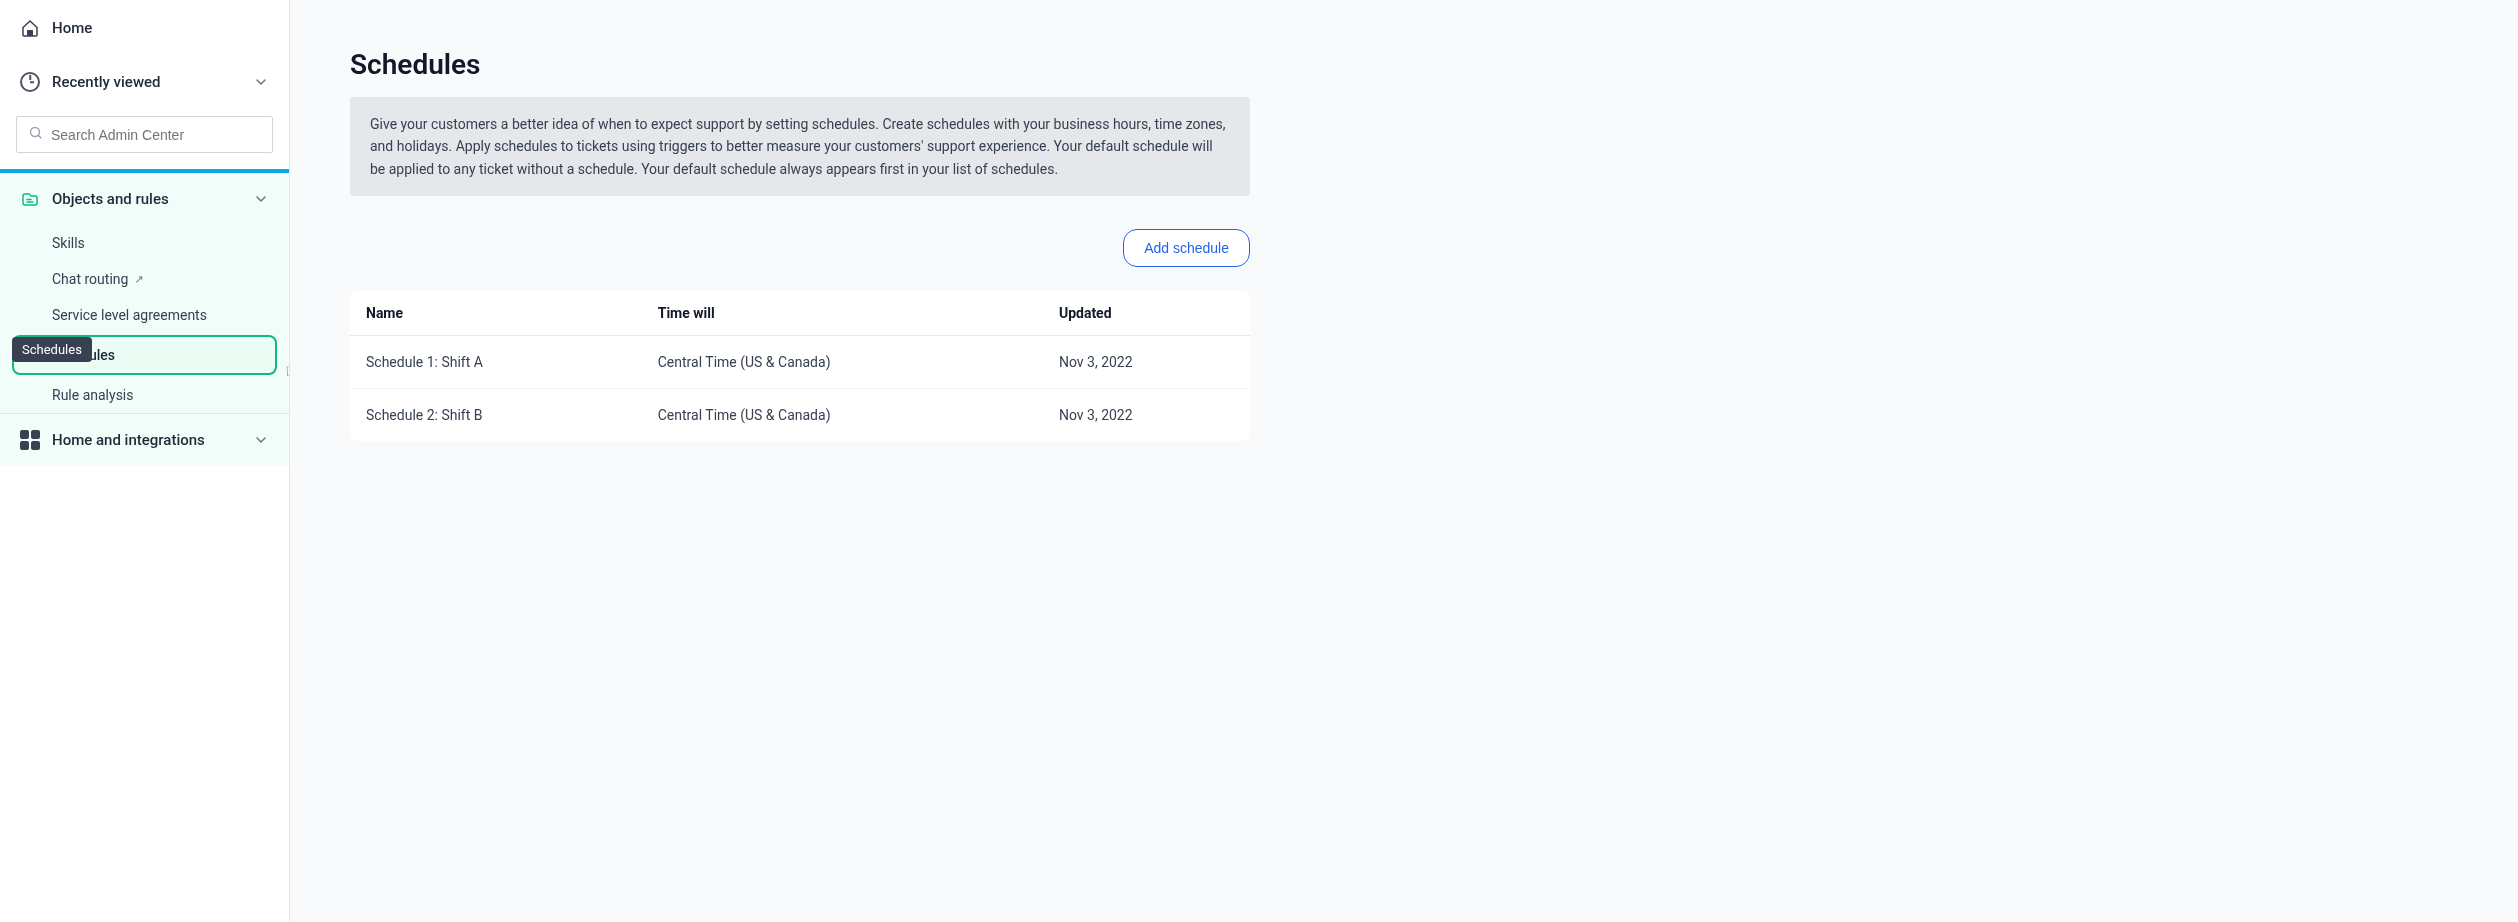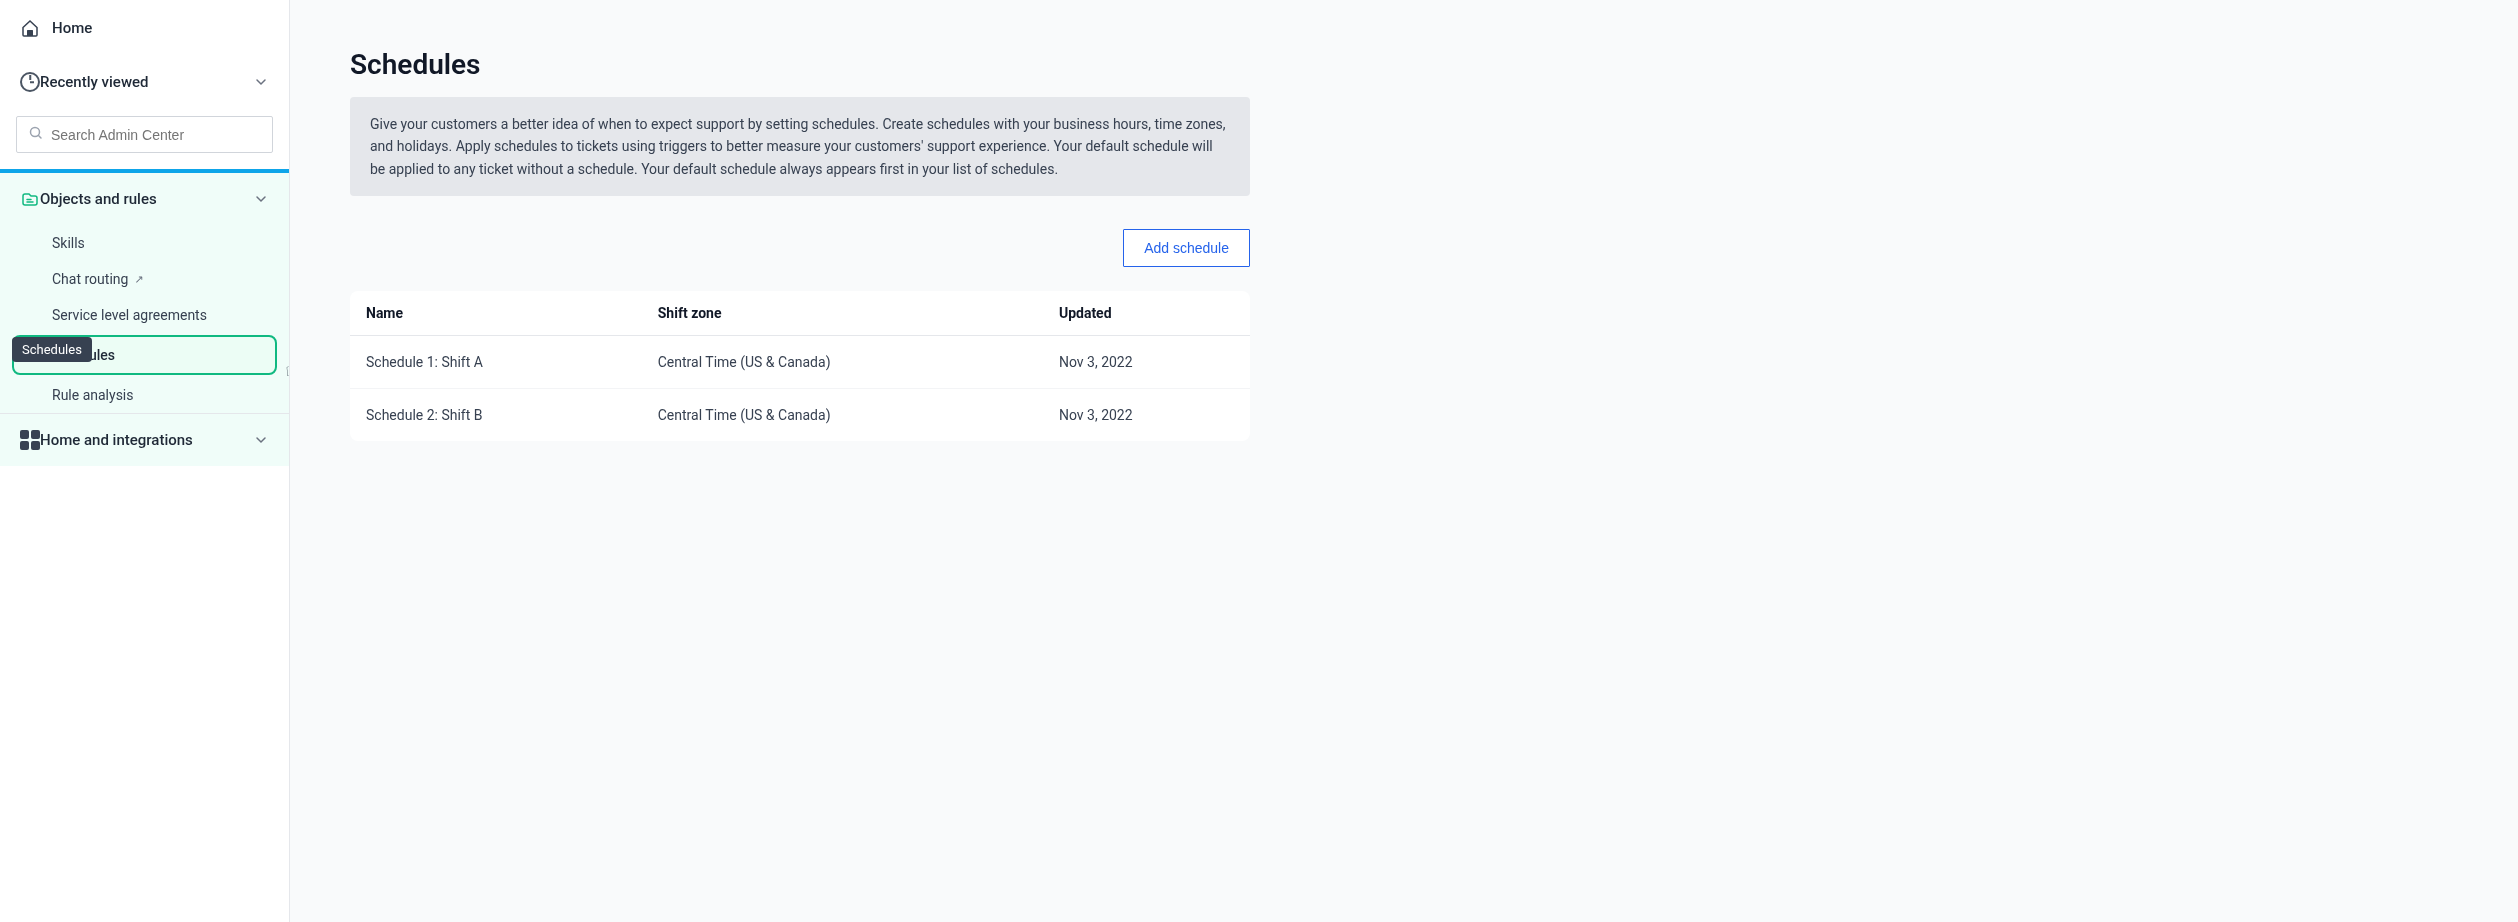--- a/index.html
+++ b/index.html
@@ -40,20 +40,21 @@
       justify-content: space-between;
       padding: 16px 20px;
       cursor: pointer;
       font-size: 15px;
       font-weight: 500;
       color: #1f2937;
     }
     .sidebar-section-header .left {
       display: flex;
       align-items: center;
+      gap: 12px;
     }
 
     .search-box {
       margin: 8px 16px 16px;
       display: flex;
       align-items: center;
       gap: 8px;
       border: 1px solid #d1d5db;
       border-radius: 2px;
       padding: 8px 12px;
@@ -143,21 +144,21 @@
       max-width: 900px;
     }
 
     .add-schedule-btn {
       border: 1.5px solid #2563eb;
       background: white;
       color: #2563eb;
       font-size: 14px;
       font-weight: 500;
       padding: 10px 20px;
-      border-radius: 1px;
+      border-radius: 14px;
       cursor: pointer;
     }
 
     .schedules-table {
       width: 100%;
       max-width: 900px;
       border-collapse: collapse;
       background: white;
       border-radius: 8px;
     }
@@ -378,21 +379,21 @@
   <p class="page-description">Give your customers a better idea of when to expect support by setting schedules. Create schedules with your business hours, time zones, and holidays. Apply schedules to tickets using triggers to better measure your customers' support experience. Your default schedule will be applied to any ticket without a schedule. Your default schedule always appears first in your list of schedules.</p>
 
   <div class="toolbar-row">
     <button class="add-schedule-btn">Add schedule</button>
   </div>
 
   <table class="schedules-table">
     <thead>
       <tr class="table-header-row">
         <th>Name</th>
-        <th>Shift zone</th>
+        <th>Time will</th>
         <th>Updated</th>
       </tr>
     </thead>
     <tbody id="schedules-tbody">
     <tr class="table-row">
     <td>Schedule 1: Shift A</td>
     <td>Central Time (US &amp; Canada)</td>
     <td>Nov 3, 2022</td>
   </tr>
         <tr class="table-row">

